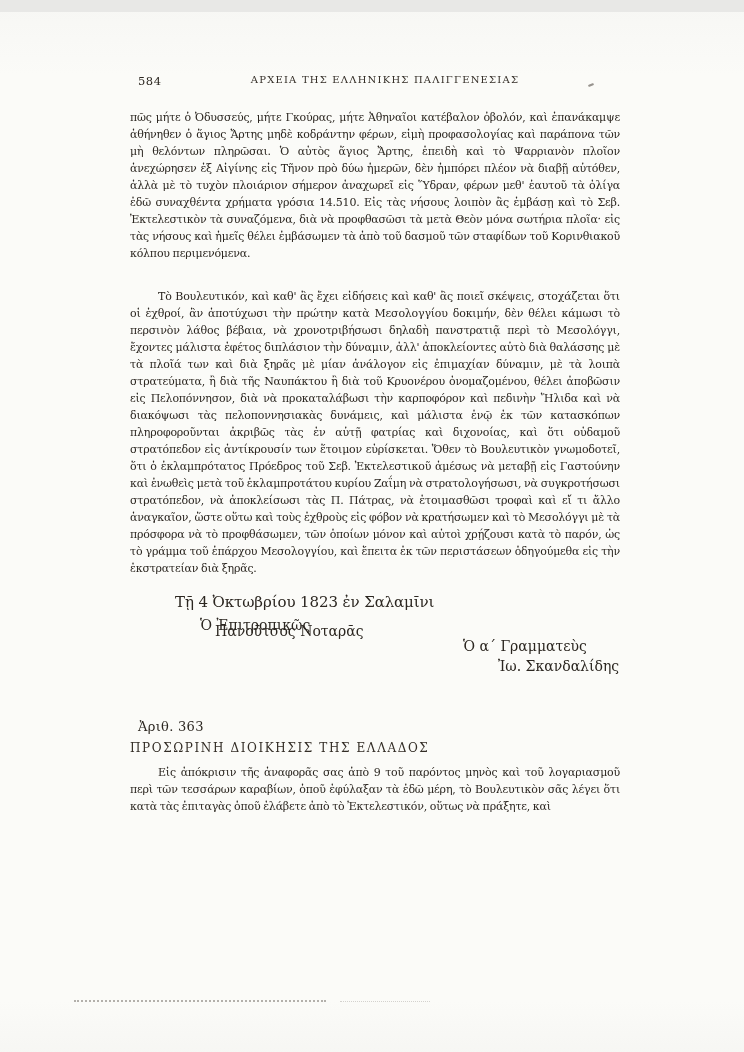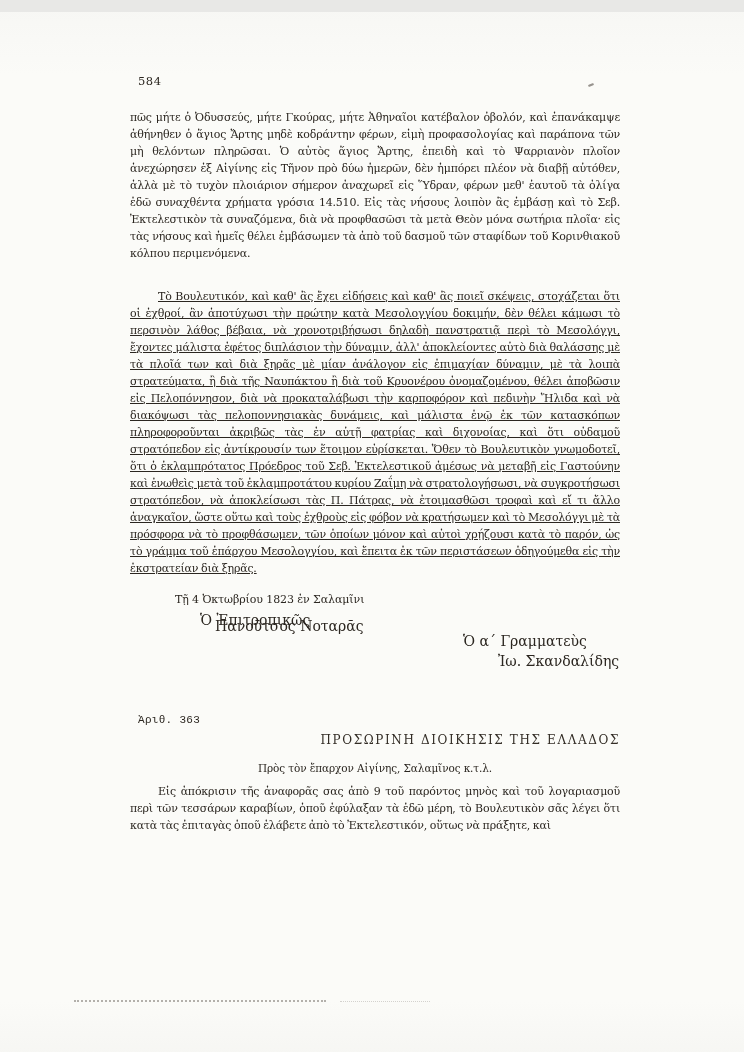--- a/index.html
+++ b/index.html
@@ -47,46 +47,45 @@
   }
   .body-par {
     font-size: 11px;
     line-height: 17px;
     letter-spacing: -0.2px;
     word-spacing: -0.5px;
     text-align: justify;
     color: var(--ink);
   }
   .p1 { margin-top: 20px; }
-  .p2 { margin-top: 26px; text-indent: 28px; text-decoration: underline; }
+  .p2 { margin-top: 26px; text-indent: 28px; }
   .dateline {
     margin-top: 16px;
     margin-left: 45px;
-    font-size: 11px;
+    font-size: 15px;
     letter-spacing: -0.1px;
   }
   .sig-block {
     position: relative;
     height: 62px;
     font-size: 14px;
   }
   .sig-left-title  { position: absolute; left: 70px;  top: 6px;  }
   .sig-left-name   { position: absolute; left: 85px;  top: 12px; }
   .sig-right-title { position: absolute; left: 333px; top: 27px; }
   .sig-right-name  { position: absolute; left: 368px; top: 47px; }
   .doc-number {
     margin-top: 46px;
     margin-left: 8px;
-    font-size: 11px;
+    font-size: 13px;
     letter-spacing: 0.3px;
-    font-family: Liberation Mono, monospace;
   }
   .doc-heading {
     margin-top: 7px;
-    text-align: right;
+    text-align: left;
     font-size: 12px;
     letter-spacing: 1.6px;
     color: #332d26;
   }
   .doc-subheading {
     margin-top: 10px;
     text-align: center;
     font-size: 12px;
     letter-spacing: 1.6px;
     color: #332d26;
@@ -129,41 +128,41 @@
 <body>
 
 <div class="page">
 
   <div class="ink-smudge"></div>
 
   <div class="column">
 
     <div class="running-head">
       <span class="page-number">584</span>
+      <div class="running-title">ΑΡΧΕΙΑ ΤΗΣ ΕΛΛΗΝΙΚΗΣ ΠΑΛΙΓΓΕΝΕΣΙΑΣ</div>
     </div>
 
     <div class="body-par p1">πῶς μήτε ὁ Ὀδυσσεύς, μήτε Γκούρας, μήτε Ἀθηναῖοι κατέβαλον ὀβολόν, καὶ ἐπανάκαμψε ἀθήνηθεν ὁ ἅγιος Ἄρτης μηδὲ κοδράντην φέρων, εἰμὴ προφασολογίας καὶ παράπονα τῶν μὴ θελόντων πληρῶσαι. Ὁ αὐτὸς ἅγιος Ἄρτης, ἐπειδὴ καὶ τὸ Ψαρριανὸν πλοῖον ἀνεχώρησεν ἐξ Αἰγίνης εἰς Τῆνον πρὸ δύω ἡμερῶν, δὲν ἡμπόρει πλέον νὰ διαβῇ αὐτόθεν, ἀλλὰ μὲ τὸ τυχὸν πλοιάριον σήμερον ἀναχωρεῖ εἰς Ὕδραν, φέρων μεθ' ἑαυτοῦ τὰ ὀλίγα ἐδῶ συναχθέντα χρήματα γρόσια 14.510. Εἰς τὰς νήσους λοιπὸν ἂς ἐμβάσῃ καὶ τὸ Σεβ. Ἐκτελεστικὸν τὰ συναζόμενα, διὰ νὰ προφθασῶσι τὰ μετὰ Θεὸν μόνα σωτήρια πλοῖα· εἰς τὰς νήσους καὶ ἡμεῖς θέλει ἐμβάσωμεν τὰ ἀπὸ τοῦ δασμοῦ τῶν σταφίδων τοῦ Κορινθιακοῦ κόλπου περιμενόμενα.</div>
 
     <div class="body-par p2">Τὸ Βουλευτικόν, καὶ καθ' ἃς ἔχει εἰδήσεις καὶ καθ' ἃς ποιεῖ σκέψεις, στοχάζεται ὅτι οἱ ἐχθροί, ἂν ἀποτύχωσι τὴν πρώτην κατὰ Μεσολογγίου δοκιμήν, δὲν θέλει κάμωσι τὸ περσινὸν λάθος βέβαια, νὰ χρονοτριβήσωσι δηλαδὴ πανστρατιᾷ περὶ τὸ Μεσολόγγι, ἔχοντες μάλιστα ἐφέτος διπλάσιον τὴν δύναμιν, ἀλλ' ἀποκλείοντες αὐτὸ διὰ θαλάσσης μὲ τὰ πλοῖά των καὶ διὰ ξηρᾶς μὲ μίαν ἀνάλογον εἰς ἐπιμαχίαν δύναμιν, μὲ τὰ λοιπὰ στρατεύματα, ἢ διὰ τῆς Ναυπάκτου ἢ διὰ τοῦ Κρυονέρου ὀνομαζομένου, θέλει ἀποβῶσιν εἰς Πελοπόννησον, διὰ νὰ προκαταλάβωσι τὴν καρποφόρον καὶ πεδινὴν Ἤλιδα καὶ νὰ διακόψωσι τὰς πελοποννησιακὰς δυνάμεις, καὶ μάλιστα ἐνῷ ἐκ τῶν κατασκόπων πληροφοροῦνται ἀκριβῶς τὰς ἐν αὐτῇ φατρίας καὶ διχονοίας, καὶ ὅτι οὐδαμοῦ στρατόπεδον εἰς ἀντίκρουσίν των ἕτοιμον εὑρίσκεται. Ὅθεν τὸ Βουλευτικὸν γνωμοδοτεῖ, ὅτι ὁ ἐκλαμπρότατος Πρόεδρος τοῦ Σεβ. Ἐκτελεστικοῦ ἀμέσως νὰ μεταβῇ εἰς Γαστούνην καὶ ἑνωθεὶς μετὰ τοῦ ἐκλαμπροτάτου κυρίου Ζαΐμη νὰ στρατολογήσωσι, νὰ συγκροτήσωσι στρατόπεδον, νὰ ἀποκλείσωσι τὰς Π. Πάτρας, νὰ ἑτοιμασθῶσι τροφαὶ καὶ εἴ τι ἄλλο ἀναγκαῖον, ὥστε οὕτω καὶ τοὺς ἐχθροὺς εἰς φόβον νὰ κρατήσωμεν καὶ τὸ Μεσολόγγι μὲ τὰ πρόσφορα νὰ τὸ προφθάσωμεν, τῶν ὁποίων μόνον καὶ αὐτοὶ χρῄζουσι κατὰ τὸ παρόν, ὡς τὸ γράμμα τοῦ ἐπάρχου Μεσολογγίου, καὶ ἔπειτα ἐκ τῶν περιστάσεων ὁδηγούμεθα εἰς τὴν ἐκστρατείαν διὰ ξηρᾶς.</div>
 
     <div class="dateline">Τῇ 4 Ὀκτωβρίου 1823 ἐν Σαλαμῖνι</div>
 
     <div class="sig-block">
       <span class="sig-left-title">Ὁ Ἐπιτροπικῶς</span>
       <span class="sig-left-name">Πανοῦτσος Νοταρᾶς</span>
       <span class="sig-right-title">Ὁ α΄ Γραμματεὺς</span>
       <span class="sig-right-name">Ἰω. Σκανδαλίδης</span>
     </div>
 
     <div class="doc-number">Ἀριθ. 363</div>
 
     <div class="doc-heading">ΠΡΟΣΩΡΙΝΗ ΔΙΟΙΚΗΣΙΣ ΤΗΣ ΕΛΛΑΔΟΣ</div>
 
 
-    <div class="salutation">Πρὸς τὸν ἔπαρχον Αἰγίνης, Σαλαμῖνος κ.τ.λ.</div>
 
     <div class="body-par p3">Εἰς ἀπόκρισιν τῆς ἀναφορᾶς σας ἀπὸ 9 τοῦ παρόντος μηνὸς καὶ τοῦ λογαριασμοῦ περὶ τῶν τεσσάρων καραβίων, ὁποῦ ἐφύλαξαν τὰ ἐδῶ μέρη, τὸ Βουλευτικὸν σᾶς λέγει ὅτι κατὰ τὰς ἐπιταγὰς ὁποῦ ἐλάβετε ἀπὸ τὸ Ἐκτελεστικόν, οὕτως νὰ πράξητε, καὶ</div>
 
   </div>
 
   <div class="scan-dotted-line"></div>
   <div class="scan-dotted-line2"></div>
 
 </div>
 

